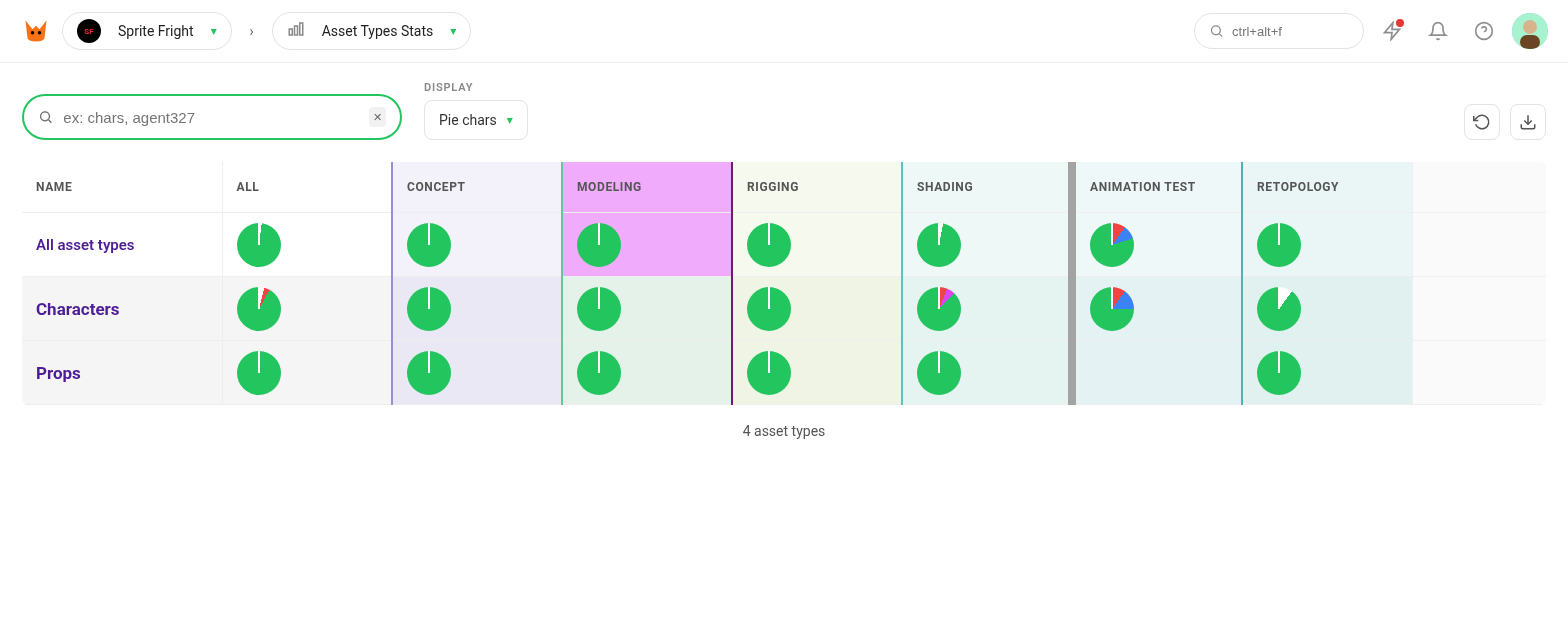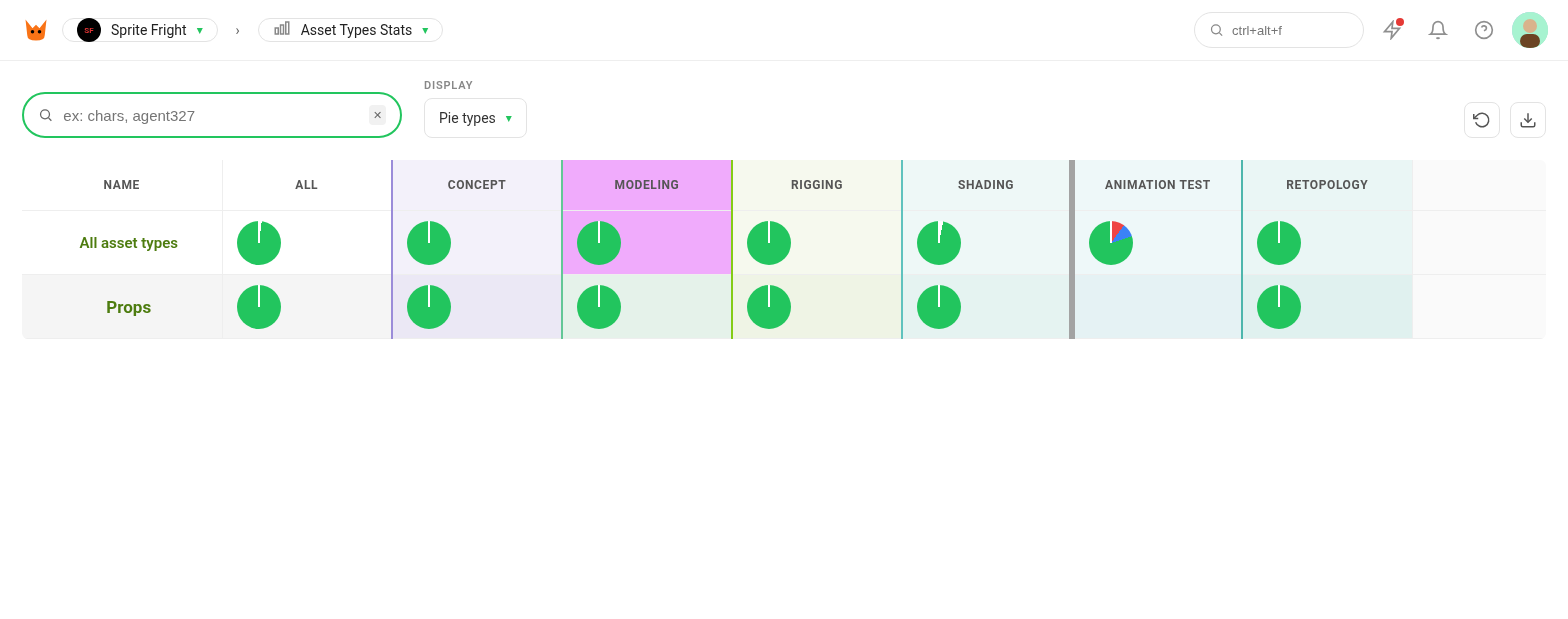--- a/index.html
+++ b/index.html
@@ -1,20 +1,20 @@
 <!DOCTYPE html>
 <html><head>
 <meta charset="utf-8">
 <style>
 * { box-sizing: border-box; margin: 0; padding: 0; }
 body { font-family: -apple-system, BlinkMacSystemFont, "Segoe UI", Roboto, sans-serif; background: #fff; color: #333; width: 1568px; }
 .topbar { display: flex; align-items: center; padding: 12px 20px; border-bottom: 1px solid #eee; gap: 10px; }
 .logo { width: 32px; height: 32px; display:flex; align-items:center; justify-content:center; }
 .logo svg { width: 28px; height: 28px; }
-.picker { display:flex; align-items:center; gap:10px; border:1px solid #e3e3e3; border-radius:20px; padding:6px 14px; background:#fff; cursor:pointer; height:24px; }
+.picker { display:flex; align-items:center; gap:17px; border:1px solid #e3e3e3; border-radius:20px; padding:6px 14px; background:#fff; cursor:pointer; height:38px; }
 .picker .pill-icon { width:24px; height:24px; border-radius:50%; background:#000; display:flex; align-items:center; justify-content:center; color:#d33; font-size:8px; font-weight:bold; }
 .picker .label { font-size:14px; color:#222; }
 .chev { color:#22c55e; font-size:12px; }
 .arrow-next { width:20px; height:20px; display:flex; align-items:center; justify-content:center; color:#666; cursor:pointer; font-size:14px; }
 .spacer { flex:1; }
 .search-global { display:flex; align-items:center; gap:8px; border:1px solid #e3e3e3; border-radius:20px; padding:6px 14px; width:170px; height:36px; }
 .search-global input { border:none; outline:none; font-size:13px; width:100%; color:#6d28d9; }
 .icon-btn { width:36px; height:36px; display:flex; align-items:center; justify-content:center; color:#8f8f8f; cursor:pointer; position:relative; }
 .icon-btn .dot { width:8px; height:8px; background:#e53935; border-radius:50%; position:absolute; top:6px; right:6px; }
 .avatar { width:36px; height:36px; border-radius:50%; background: linear-gradient(135deg,#c4b5fd,#86efac); display:flex; align-items:center; justify-content:center; overflow:hidden; }
@@ -25,34 +25,34 @@
 .search-filter { display:flex; align-items:center; gap:10px; border:2px solid #22c55e; border-radius:24px; padding:8px 14px; width:380px; height:46px; }
 .search-filter input { border:none; outline:none; font-size:15px; width:100%; color:#701a75; }
 .clear-x { width:20px; height:20px; border-radius:4px; background:#f1f1f1; display:flex; align-items:center; justify-content:center; font-size:11px; color:#666; cursor:pointer; }
 .display-group { display:flex; flex-direction:column; gap:6px; }
 .display-label { font-size:11px; font-weight:600; letter-spacing:0.8px; color:#888; }
 .dropdown { display:flex; align-items:center; gap:10px; border:1px solid #e3e3e3; border-radius:8px; padding:8px 14px; height:40px; cursor:pointer; font-size:14px; color:#333; }
 .right-actions { margin-left:auto; display:flex; gap:10px; }
 .sq-btn { width:36px; height:36px; border:1px solid #e3e3e3; border-radius:8px; display:flex; align-items:center; justify-content:center; color:#555; cursor:pointer; }
 .table-wrap { margin-top:22px; border-radius:6px; overflow:hidden; }
 table { border-collapse: collapse; width:100%; }
-th, td { text-align:center; padding:0; }
+th, td { text-align:left; padding:0; }
 thead th { font-size:12px; font-weight:700; letter-spacing:0.6px; color:#555; padding:18px 14px; background:#fff; border-bottom:1px solid #eee; border-right:1px solid #eee; text-transform:uppercase; }
 thead th.col-name { width:200px; }
 thead th.col { width:170px; }
 thead th.col-extra { background:#fafafa; border-right:none; }
 tbody td { height:64px; border-bottom:1px solid #eee; border-right:1px solid #eee; vertical-align:middle; }
-tbody td.name-cell { padding-left:14px; font-size:15px; color:#4d7c0f; font-weight:600; }
+tbody td.name-cell { padding-left:14px; font-size:15px; color:#4c1d95; font-weight:600; }
 tbody tr.alt td.name-cell { font-weight:700; font-size:17px; }
 tbody td.pie-cell { text-align:left; padding-left:14px; }
 .col-concept { background:#f3f1fa; border-left:2px solid #9b8cd9; }
 .col-modeling { background:#f0abfc; border-left:2px solid #63c796; }
-.col-rigging { background:#f6f9ee; border-left:2px solid #84cc16; }
+.col-rigging { background:#f6f9ee; border-left:2px solid #701a75; }
 .col-shading { background:#eef8f7; border-left:2px solid #5fc2be; }
-.col-anim { background:#eef8f9; border-left:6px solid #a3a3a3;margin-top:28px; }
+.col-anim { background:#eef8f9; border-left:8px solid #a3a3a3;margin-top:28px; }
 .col-retopo { background:#eaf6f5; border-left:2px solid #4db6ac; }
 .col-extra { background:#fafafa; border-right:none; }
 tbody tr.alt .col-concept { background:#ebe8f5; }
 tbody tr.alt .col-modeling { background:#e5f2ea; }
 tbody tr.alt .col-rigging { background:#eff4e5; }
 tbody tr.alt .col-shading { background:#e5f3f1; }
 tbody tr.alt .col-anim { background:#e5f2f4; }
 tbody tr.alt .col-retopo { background:#e0f1ef; }
 tbody tr.alt td.plain { background:#f5f5f5; }
 .pie { width:44px; height:44px; border-radius:50%; position:relative; }
@@ -132,21 +132,21 @@
             <circle cx="11" cy="11" r="7"></circle>
             <line x1="21" y1="21" x2="16.65" y2="16.65"></line>
           </svg>
         <input placeholder="ex: chars, agent327" style="">
         <div class="clear-x">✕</div>
       </div>
     </div>
     <div class="display-group">
       <span class="display-label">DISPLAY</span>
       <div class="dropdown">
-        <span>Pie types</span>
+        <span>Pie chars</span>
         <span class="chev">▾</span>
       </div>
     </div>
     <div class="right-actions">
       <div class="sq-btn">
         <svg width="18" height="18" viewBox="0 0 24 24" fill="none" stroke="currentColor" stroke-width="2">
             <polyline points="1 4 1 10 7 10"></polyline>
             <path d="M3.51 15a9 9 0 1 0 2.13-9.36L1 10"></path>
           </svg>
       </div>
@@ -195,20 +195,45 @@
             </td>
             <td class="pie-cell col-anim">
               <div class="pie" style="background: conic-gradient(#ef4444 0% 10%,#3b82f6 10% 20%,#22c55e 20% 100%);"></div>
             </td>
             <td class="pie-cell col-retopo">
               <div class="pie" style="background: conic-gradient(#22c55e 0% 100%);"></div>
             </td>
             <td class="col-extra"></td>
           </tr>
           <tr class="alt">
+            <td class="name-cell plain">Characters</td>
+            <td class="pie-cell plain">
+              <div class="pie" style="background: conic-gradient(#ffffff 0% 4%,#ef4444 4% 8%,#22c55e 8% 100%);"></div>
+            </td>
+            <td class="pie-cell col-concept">
+              <div class="pie" style="background: conic-gradient(#22c55e 0% 100%);"></div>
+            </td>
+            <td class="pie-cell col-modeling">
+              <div class="pie" style="background: conic-gradient(#22c55e 0% 100%);"></div>
+            </td>
+            <td class="pie-cell col-rigging">
+              <div class="pie" style="background: conic-gradient(#22c55e 0% 100%);"></div>
+            </td>
+            <td class="pie-cell col-shading">
+              <div class="pie" style="background: conic-gradient(#ef4444 0% 6%,#d946ef 6% 12%,#22c55e 12% 100%);"></div>
+            </td>
+            <td class="pie-cell col-anim">
+              <div class="pie" style="background: conic-gradient(#ef4444 0% 10%,#3b82f6 10% 25%,#22c55e 25% 100%);"></div>
+            </td>
+            <td class="pie-cell col-retopo">
+              <div class="pie" style="background: conic-gradient(#ffffff 0% 10%,#22c55e 10% 100%);"></div>
+            </td>
+            <td class="col-extra"></td>
+          </tr>
+          <tr class="alt">
             <td class="name-cell plain">Props</td>
             <td class="pie-cell plain">
               <div class="pie" style="background: conic-gradient(#22c55e 0% 100%);"></div>
             </td>
             <td class="pie-cell col-concept">
               <div class="pie" style="background: conic-gradient(#22c55e 0% 100%);"></div>
             </td>
             <td class="pie-cell col-modeling">
               <div class="pie" style="background: conic-gradient(#22c55e 0% 100%);"></div>
             </td>
@@ -221,13 +246,14 @@
             <td class="pie-cell col-anim"></td>
             <td class="pie-cell col-retopo">
               <div class="pie" style="background: conic-gradient(#22c55e 0% 100%);"></div>
             </td>
             <td class="col-extra"></td>
           </tr>
         </tbody>
     </table>
   </div>
 
+  <div class="footer">4 asset types</div>
 </div>
 
 </body></html>

